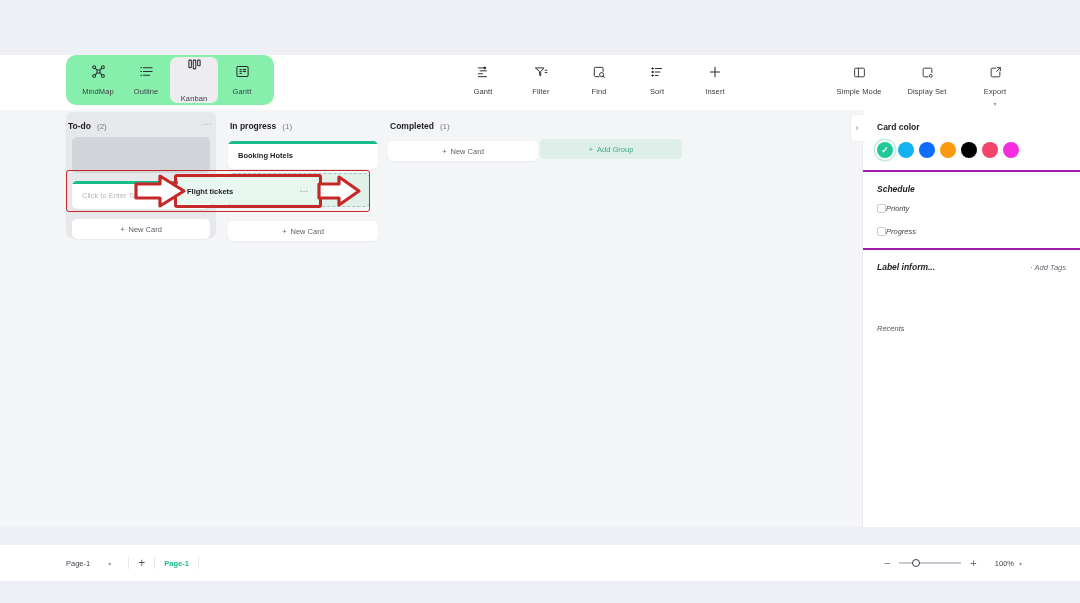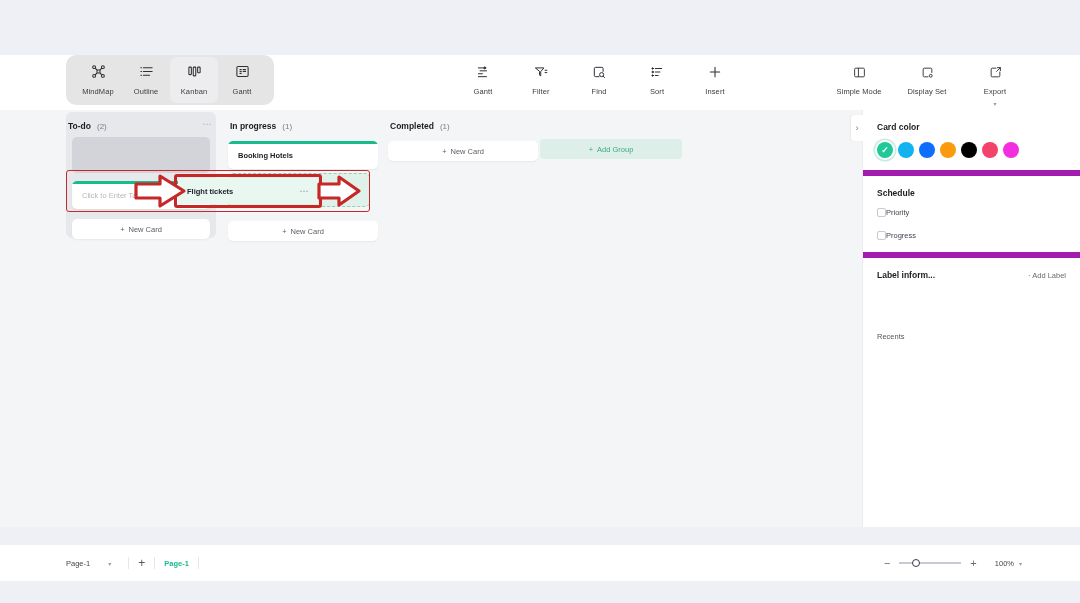--- a/index.html
+++ b/index.html
@@ -19,35 +19,35 @@
 
   
   #toolbar {
     position: absolute; left: 0; top: 55px;
     width: 1080px; height: 55px;
     background: #ffffff;
   }
   #toolbar-left {
     position: absolute; left: 66px; top: 0px;
     height: 50px;
-    background: #e5e5e5;
+    background: #86efac;
     border-radius: 10px;
     display: flex; align-items: center;
     padding: 0 8px;
   }
   .tb-item {
     width: 48px; height: 46px;
     display: flex; flex-direction: column;
     align-items: center; justify-content: center;
     gap: 4px;
     border-radius: 7px;
     cursor: pointer;
     user-select: none;
   }
-  .tb-item.active { background: #ededef; }
+  .tb-item.active { background: #ededef; justify-content: space-between; }
   .tb-label { font-size: 7.5px; color: #3c3c43; letter-spacing: .1px; white-space: nowrap; }
   .tb-ico { display: block; }
 
   #toolbar-center {
     position: absolute; left: 463px; top: 2px;
     display: flex; align-items: center; gap: 18px;
   }
   #toolbar-center .tb-item { width: 40px; }
 
   #toolbar-right {
@@ -196,21 +196,21 @@
     position: absolute; left: -12px; top: 5px;
     width: 12px; height: 26px;
     background: #ffffff;
     border-radius: 4px 0 0 4px;
     display: flex; align-items: center; justify-content: center;
     font-size: 9px; color: #77777f;
     box-shadow: -1px 0 2px rgba(0,0,0,.05);
     cursor: pointer;
   }
   .panel-sec { padding: 12px 14px; }
-  .panel-sec + .panel-sec { border-top: 6px solid #a21caf; }
+  .panel-sec + .panel-sec { border-top: 2px solid #a21caf; font-style: italic; }
   .panel-h {
     font-size: 8.5px; font-weight: bold; color: #1d1d22;
     margin-bottom: 10px;
   }
   #swatches { display: flex; gap: 5px; align-items: center; }
   .swatch {
     width: 16px; height: 16px; border-radius: 50%;
     cursor: pointer; position: relative;
     display: flex; align-items: center; justify-content: center;
   }
@@ -529,21 +529,21 @@
       </div>
       <div class="chk-row">
         <span class="chk-box"></span>
         <span class="chk-lbl">Progress</span>
       </div>
     </div>
 
     <div class="panel-sec">
       <div class="label-head">
         <span class="panel-h" style="margin-bottom:0;">Label inform...</span>
-        <span class="add-tags">· Add Label</span>
+        <span class="add-tags">· Add Tags</span>
       </div>
       <div id="recents">Recents</div>
     </div>
 
   </div>
 
   <div id="statusbar">
     <div id="sb-left">
       <div id="page-select">
         <span>Page-1</span>

